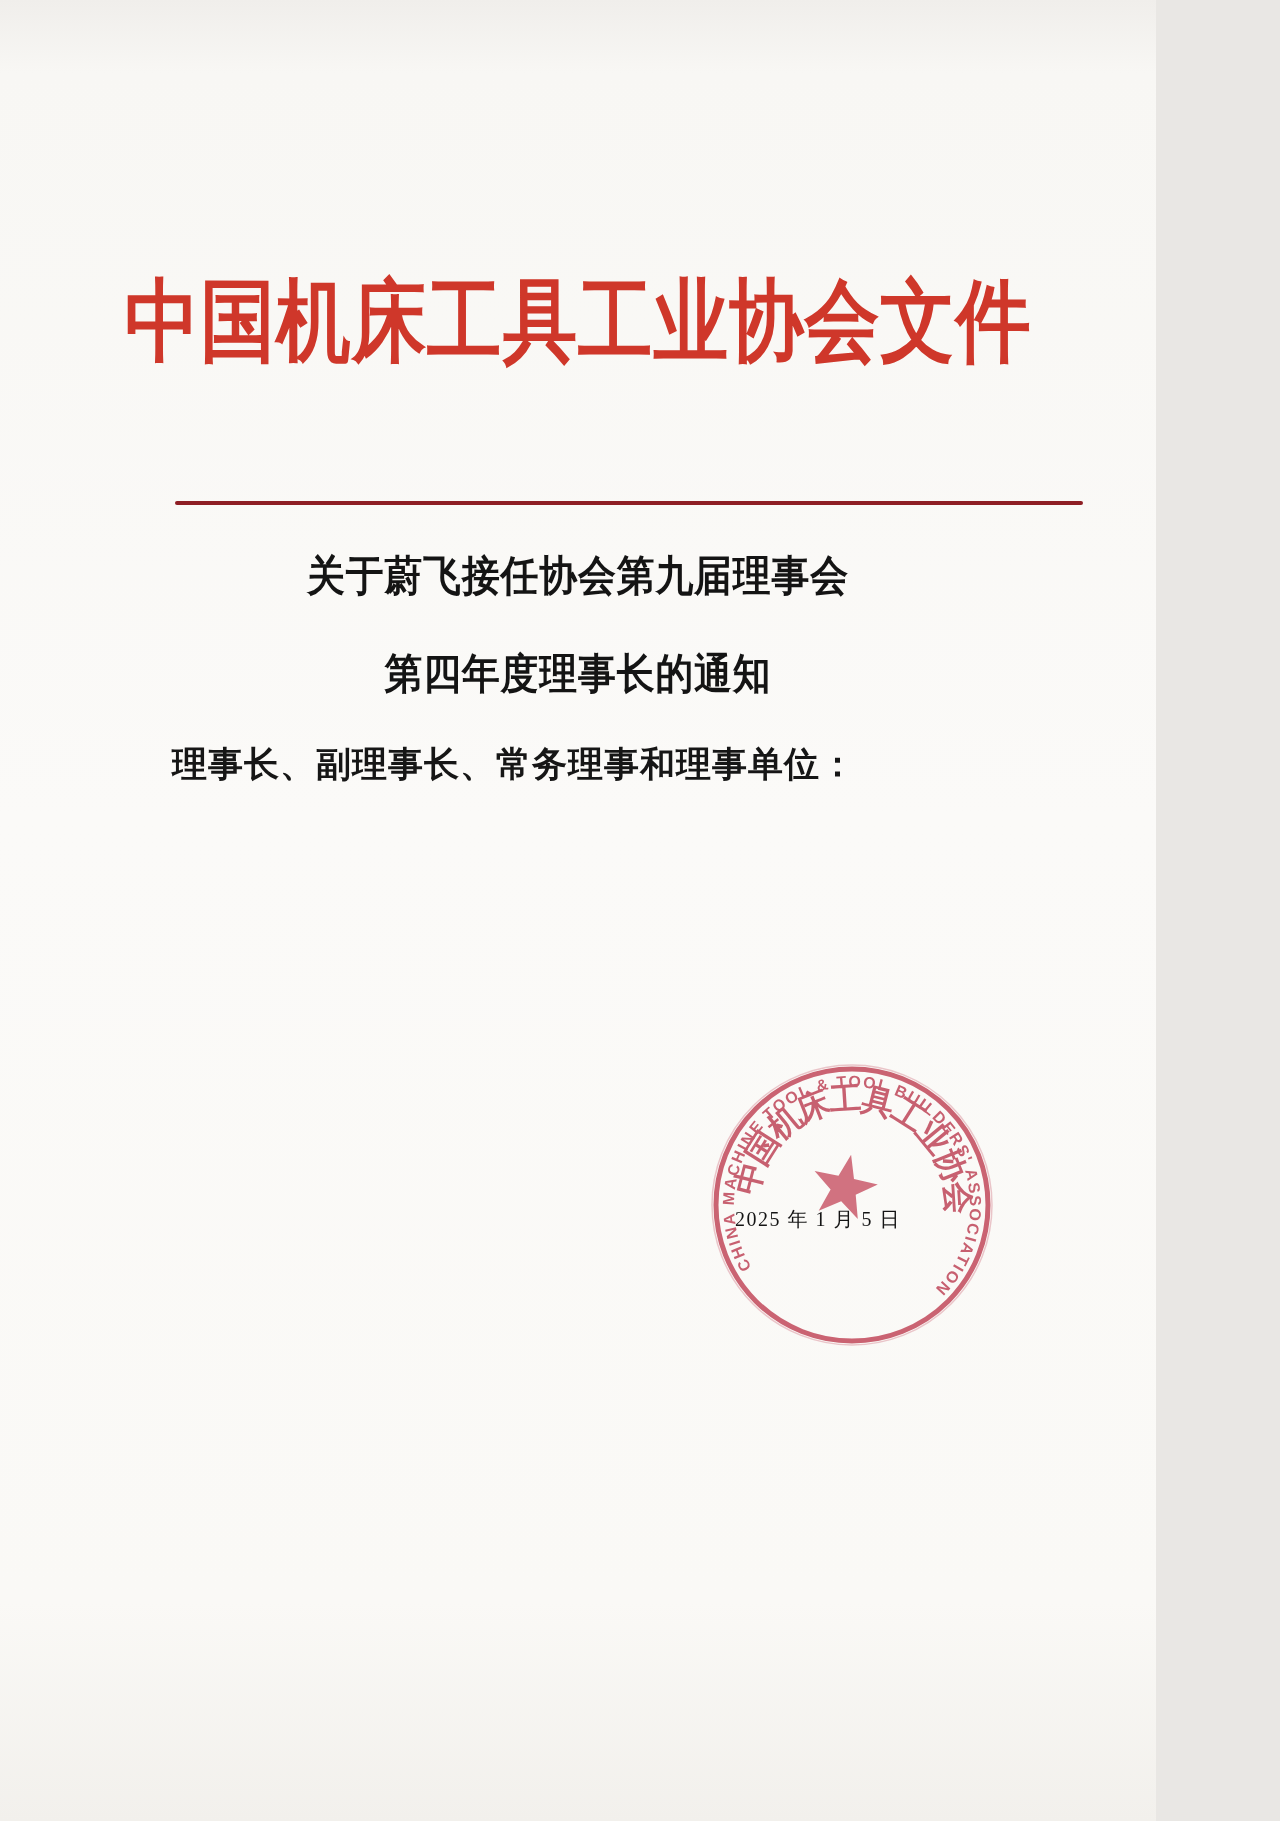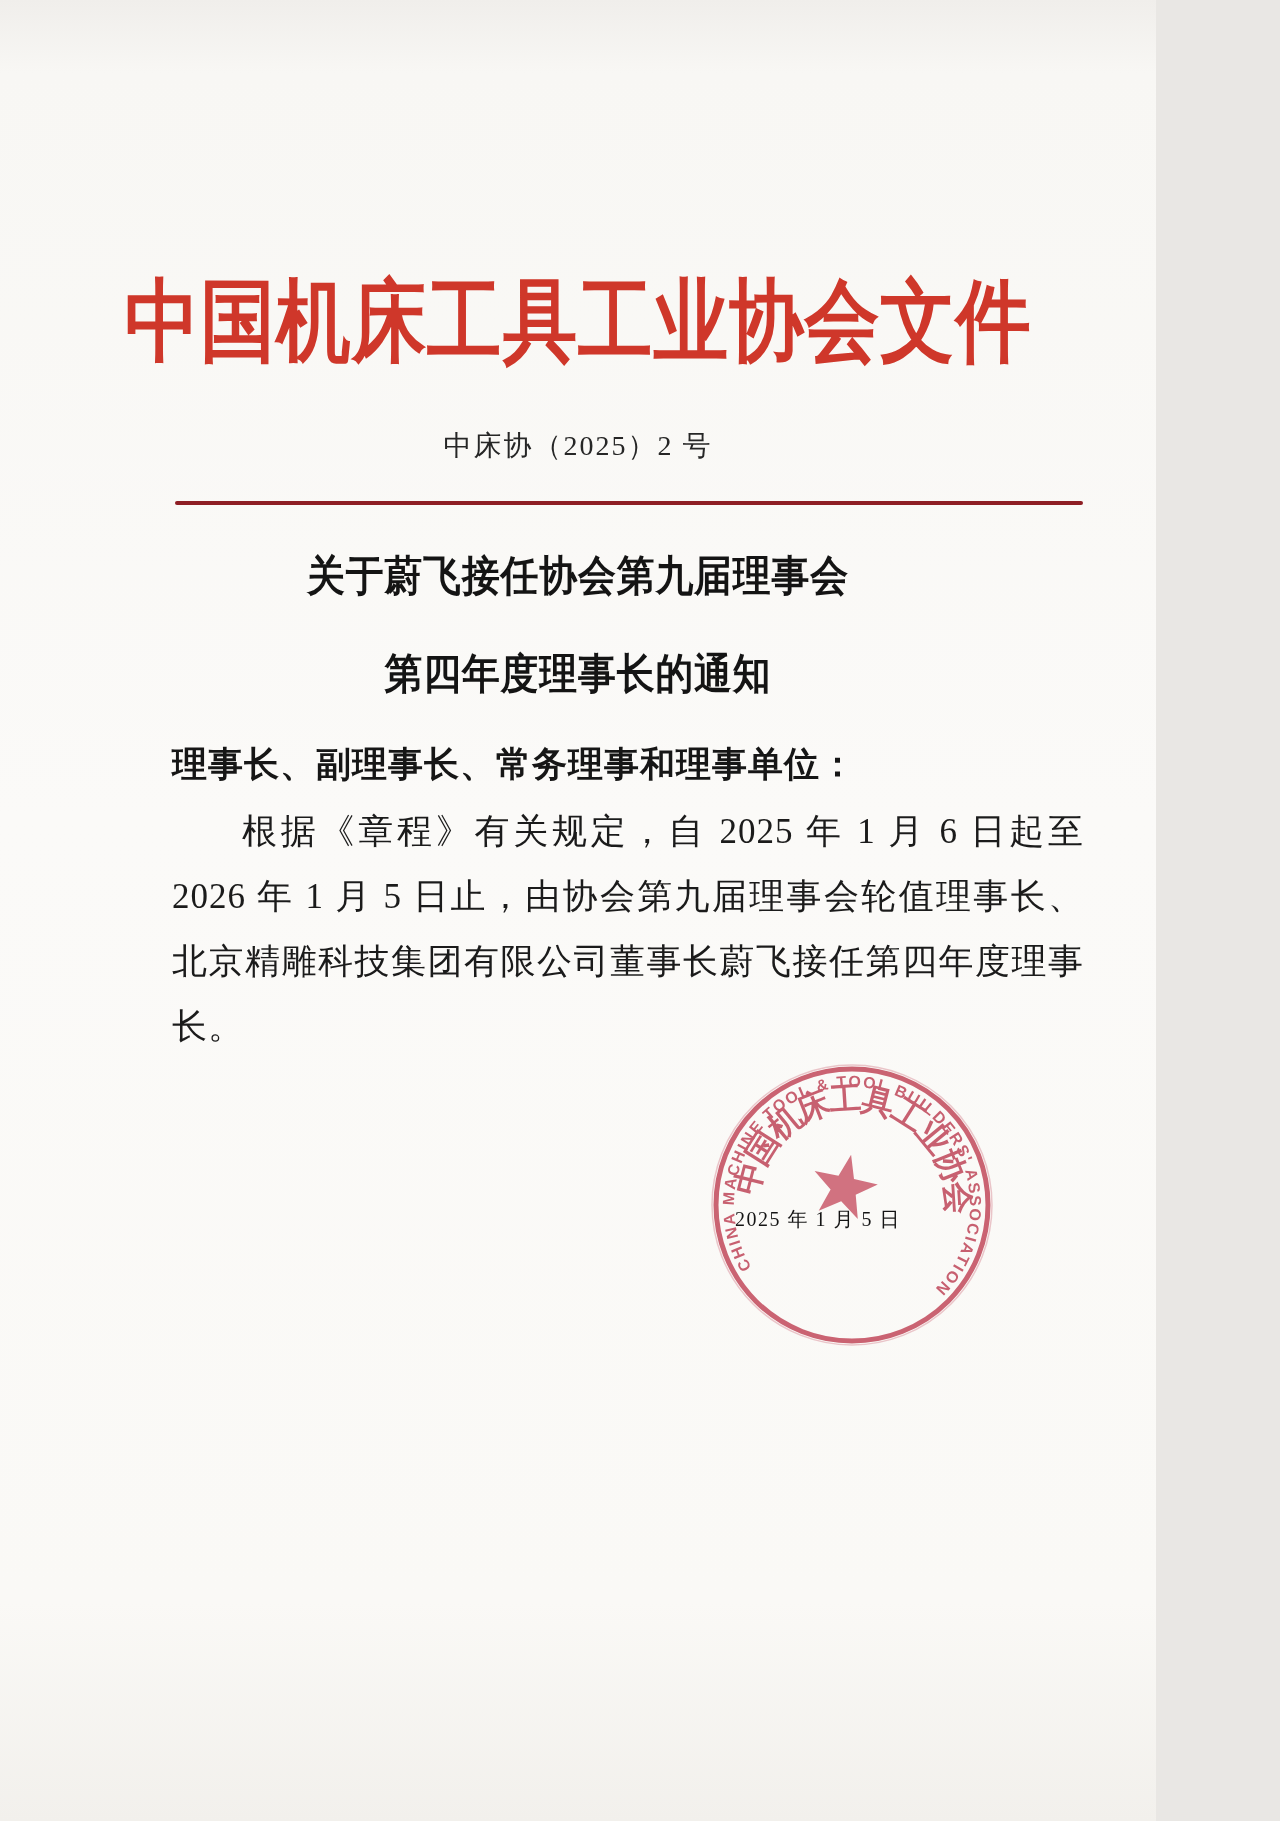--- a/index.html
+++ b/index.html
@@ -70,30 +70,28 @@
     white-space:nowrap;
   }
 </style>
 </head>
 <body>
 
 <div class="page">
 
   <div class="org-title">中国机床工具工业协会文件</div>
 
-  <div class="doc-number">中床协（2025）2 号</div>
 
   <div class="red-line"></div>
 
   <div class="notice-title l1">关于蔚飞接任协会第九届理事会</div>
   <div class="notice-title l2">第四年度理事长的通知</div>
 
   <div class="salutation">理事长、副理事长、常务理事和理事单位：</div>
 
-  <div class="body-text">根据《章程》有关规定，自 2025 年 1 月 6 日起至 2026 年 1 月 5 日止，由协会第九届理事会轮值理事长、北京精雕科技集团有限公司董事长蔚飞接任第四年度理事长。</div>
 
   <svg class="seal" viewBox="0 0 300 300">
     <circle cx="150" cy="150" r="140" fill="none" stroke="#c2495b" stroke-width="1.5" opacity="0.35"></circle>
     <circle cx="150" cy="150" r="136" fill="none" stroke="#c2495b" stroke-width="5"></circle>
     <path id="engArc" d="M 49.9 212.5 A 118 118 0 1 1 222.6 243.0" fill="none"></path>
     <path id="cnArc" d="M 55.4 141.7 A 95 95 0 1 1 242.9 169.8" fill="none"></path>
     <text font-size="16" font-weight="bold" fill="#bf4659" letter-spacing="1">
       <textPath href="#engArc" startOffset="0" textLength="530" lengthAdjust="spacing">CHINA MACHINE TOOL &amp; TOOL BUILDERS' ASSOCIATION</textPath>
     </text>
     <text class="cn" font-size="32" font-weight="bold" fill="#bf4659">

